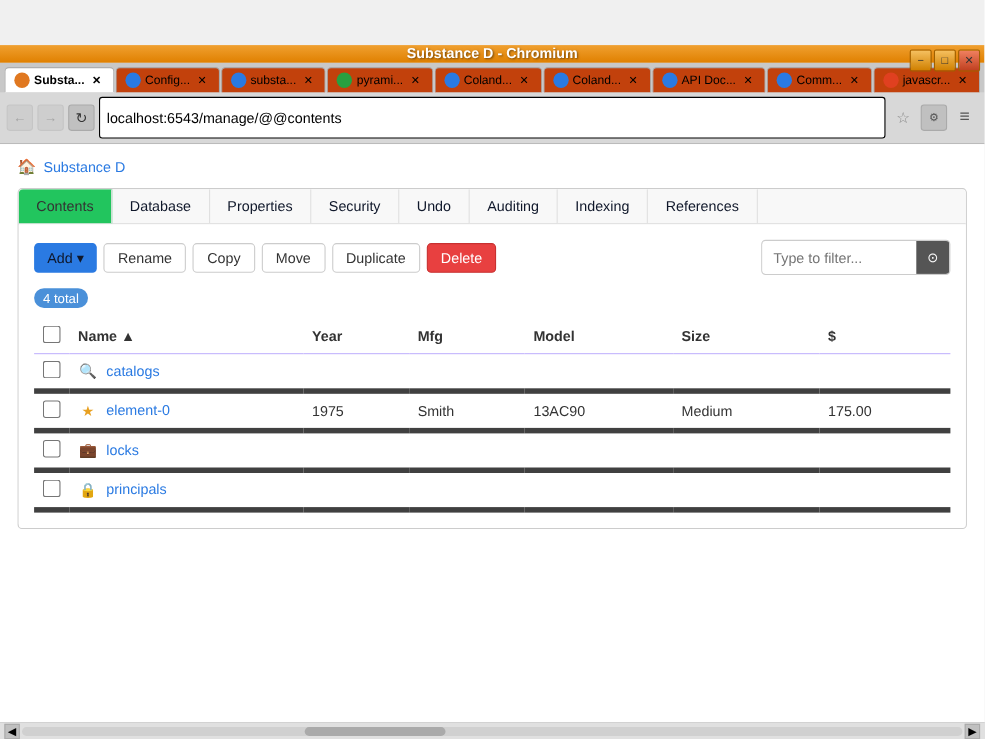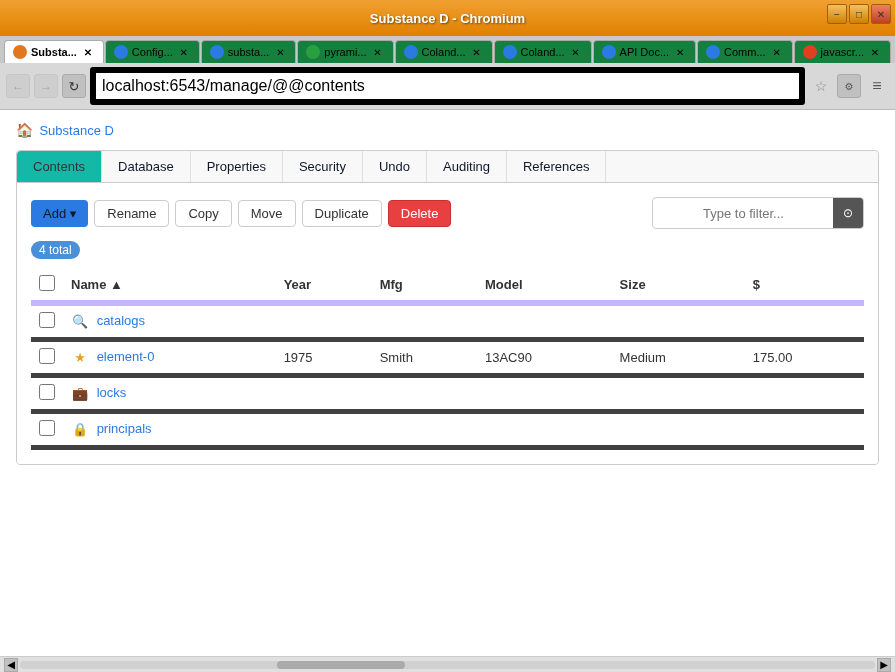--- a/index.html
+++ b/index.html
@@ -1,25 +1,26 @@
 <!DOCTYPE html>
 <html><head>
   <meta charset="utf-8">
   <style>
     * { box-sizing: border-box; margin: 0; padding: 0; }
     body { font-family: Arial, sans-serif; font-size: 13px; background: #f0f0f0; overflow: hidden; }
 
     
     .title-bar {
       background: linear-gradient(to bottom, #f0a030, #e08000);
-      height: 36px;
-      display: flex;
-      align-items: center;
+      height: 16px;
+      display: flex;
+      align-items: flex-start;
       justify-content: center;
       position: relative;
+      margin-top: 41px;
     }
     .title-bar-text {
       color: white;
       font-weight: bold;
       font-size: 13px;
       text-shadow: 1px 1px 2px rgba(0,0,0,0.5);
     }
     .window-controls {
       position: absolute;
       right: 4px;
@@ -51,21 +52,21 @@
       align-items: flex-end;
       padding: 4px 4px 0 4px;
       background: #c8c8c8;
       gap: 1px;
       overflow: hidden;
     }
     .tab {
       display: flex;
       align-items: center;
       padding: 4px 8px;
-      background: #15803d;
+      background: #c2410c;
       border: 1px solid #aaa;
       border-bottom: none;
       border-radius: 4px 4px 0 0;
       font-size: 11px;
       max-width: 110px;
       min-width: 80px;
       cursor: pointer;
       white-space: nowrap;
       overflow: hidden;
       text-overflow: ellipsis;
@@ -120,25 +121,25 @@
       display: flex;
       align-items: center;
       justify-content: center;
       cursor: pointer;
       font-size: 13px;
       color: #333;
     }
     .address-bar {
       flex: 1;
       height: 38px;
-      border: 6px solid #000000;
+      border: 1px solid #000000;
       border-radius: 3px;
       background: white;
       padding: 0 6px;
-      font-size: 16px;
+      font-size: 13px;
       display: flex;
       align-items: center;
       gap: 4px;
     }
     .bookmark-btn {
       width: 24px;
       height: 24px;
       display: flex;
       align-items: center;
       justify-content: center;
@@ -194,21 +195,21 @@
     }
     .page-tab {
       padding: 8px 16px;
       cursor: pointer;
       font-size: 13px;
       color: #0f172a;
       border-right: 1px solid #e0e0e0;
       white-space: nowrap;
     }
     .page-tab.active {
-      background: #14b8a6;
+      background: #22c55e;
       color: #333;
       font-weight: normal;
       border-bottom: 1px solid white;
       margin-bottom: -1px;
     }
 
     .tabs-body {
       padding: 14px;
       background: white;
       border-radius: 0 0 4px 4px;
@@ -251,21 +252,20 @@
       font-size: 13px;
       cursor: pointer;
     }
     .filter-container {
       margin-left: auto;
       display: flex;
       align-items: center;
       border: 1px solid #ccc;
       border-radius: 4px;
       overflow: hidden;
-      padding-left: 40px;
     }
     .filter-input {
       border: none;
       padding: 5px 10px;
       font-size: 13px;
       width: 140px;
       outline: none;
       color: #999;
     }
     .filter-clear {
@@ -296,21 +296,21 @@
     .content-table {
       width: 100%;
       border-collapse: collapse;
     }
     .content-table th {
       text-align: left;
       padding: 6px 8px;
       font-size: 13px;
       font-weight: bold;
       color: #333;
-      border-bottom: 6px solid #c4b5fd;
+      border-bottom: 1px solid #c4b5fd;
     }
     .content-table td {
       padding: 6px 8px;
       font-size: 13px;
       color: #333;
       border-bottom: 5px solid #404040;
     }
     .row-checkbox {
       width: 16px;
       height: 16px;
@@ -444,20 +444,23 @@
         <span>Properties</span>
       </div>
       <div class="page-tab">
         <span>Security</span>
       </div>
       <div class="page-tab">
         <span>Undo</span>
       </div>
       <div class="page-tab">
         <span>Auditing</span>
+      </div>
+      <div class="page-tab">
+        <span>Indexing</span>
       </div>
       <div class="page-tab">
         <span>References</span>
       </div>
     </div>
 
     <div class="tabs-body">
       
       <div class="toolbar">
         <button class="add-btn">

